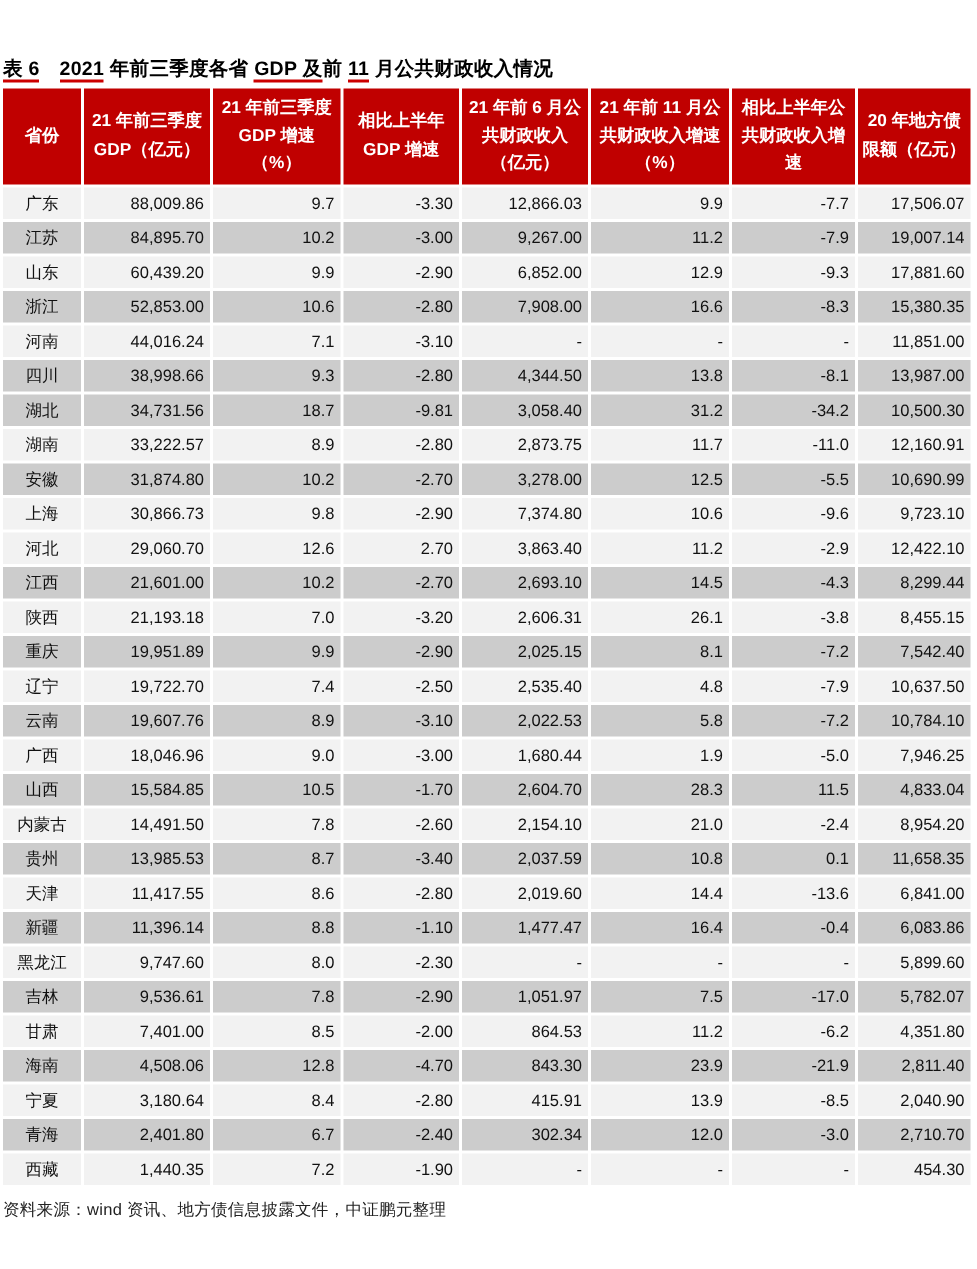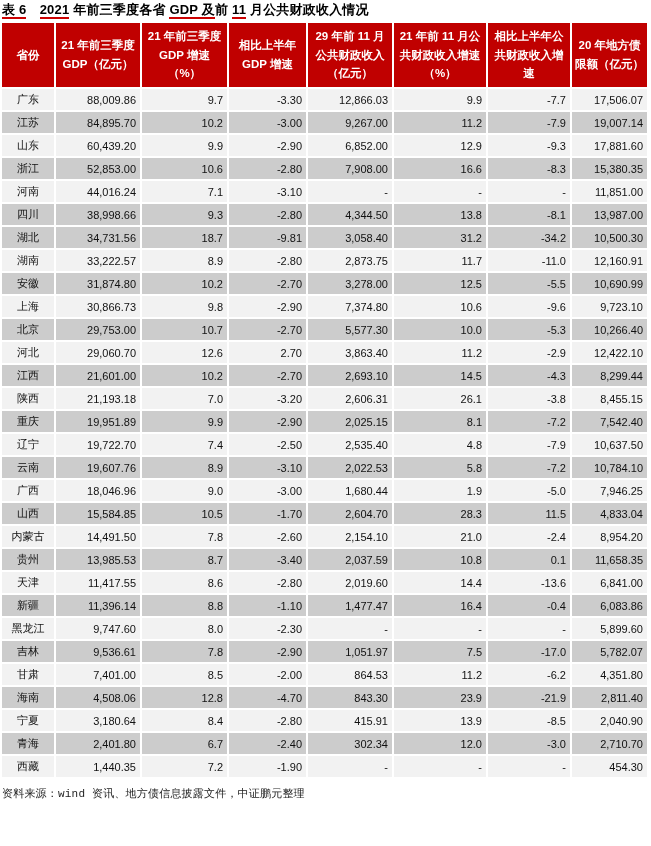--- a/index.html
+++ b/index.html
@@ -15,20 +15,21 @@
     position: relative;
     overflow: hidden;
   }
   .doc-title {
     font-size: 13px;
     font-weight: bold;
     color: #000000;
     padding: 1px 0 2px 2px;
     letter-spacing: 0.2px;
     white-space: nowrap;
+    margin-top: 36px;
   }
   .doc-title .u-red {
     border-bottom: 2px solid #cc0000;
     padding-bottom: 0px;
   }
   table.data-table {
     border-collapse: separate;
     border-spacing: 2px;
     table-layout: fixed;
     width: 649px;
@@ -56,21 +57,20 @@
   }
   tr.row-light td { background: #f2f2f2; }
   tr.row-dark  td { background: #cccccc; }
   td.province-cell { text-align: center; padding-left: 7px; }
   td.value-cell    { text-align: right; padding-right: 10px; }
   .source-line {
     font-size: 11px;
     color: #222222;
     padding: 7px 0 0 2px;
     letter-spacing: 0.2px;
-    font-family: Liberation Mono, monospace;
   }
 </style>
 </head>
 <body>
 
 <div class="page">
 
   <div class="doc-title"><span class="u-red">表 6</span><span>　</span><span class="u-red">2021</span><span> 年前三季度各省 </span><span class="u-red">GDP 及</span><span>前 </span><span class="u-red">11</span><span> 月公共财政收入情况</span></div>
 
   <table class="data-table">
@@ -83,21 +83,21 @@
         <col style="width: 92px;">
         <col style="width: 82px;">
         <col style="width: 75px;">
       </colgroup>
     <thead>
         <tr>
           <th>省份</th>
           <th>21 年前三季度 GDP（亿元）</th>
           <th>21 年前三季度 GDP 增速（%）</th>
           <th>相比上半年 GDP 增速</th>
-          <th>29 年前 11 月公共财政收入（亿元）</th>
+          <th>21 年前 6 月公共财政收入（亿元）</th>
           <th>21 年前 11 月公共财政收入增速（%）</th>
           <th>相比上半年公共财政收入增速</th>
           <th>20 年地方债限额（亿元）</th>
         </tr>
       </thead>
     <tbody>
         <tr class="row-light">
           <td class="province-cell">广东</td>
           <td class="value-cell">88,009.86</td>
           <td class="value-cell">9.7</td>
@@ -190,30 +190,20 @@
         <tr class="row-light">
           <td class="province-cell">上海</td>
           <td class="value-cell">30,866.73</td>
           <td class="value-cell">9.8</td>
           <td class="value-cell">-2.90</td>
           <td class="value-cell">7,374.80</td>
           <td class="value-cell">10.6</td>
           <td class="value-cell">-9.6</td>
           <td class="value-cell">9,723.10</td>
         </tr>
-        <tr class="row-dark">
-          <td class="province-cell">北京</td>
-          <td class="value-cell">29,753.00</td>
-          <td class="value-cell">10.7</td>
-          <td class="value-cell">-2.70</td>
-          <td class="value-cell">5,577.30</td>
-          <td class="value-cell">10.0</td>
-          <td class="value-cell">-5.3</td>
-          <td class="value-cell">10,266.40</td>
-        </tr>
         <tr class="row-light">
           <td class="province-cell">河北</td>
           <td class="value-cell">29,060.70</td>
           <td class="value-cell">12.6</td>
           <td class="value-cell">2.70</td>
           <td class="value-cell">3,863.40</td>
           <td class="value-cell">11.2</td>
           <td class="value-cell">-2.9</td>
           <td class="value-cell">12,422.10</td>
         </tr>

